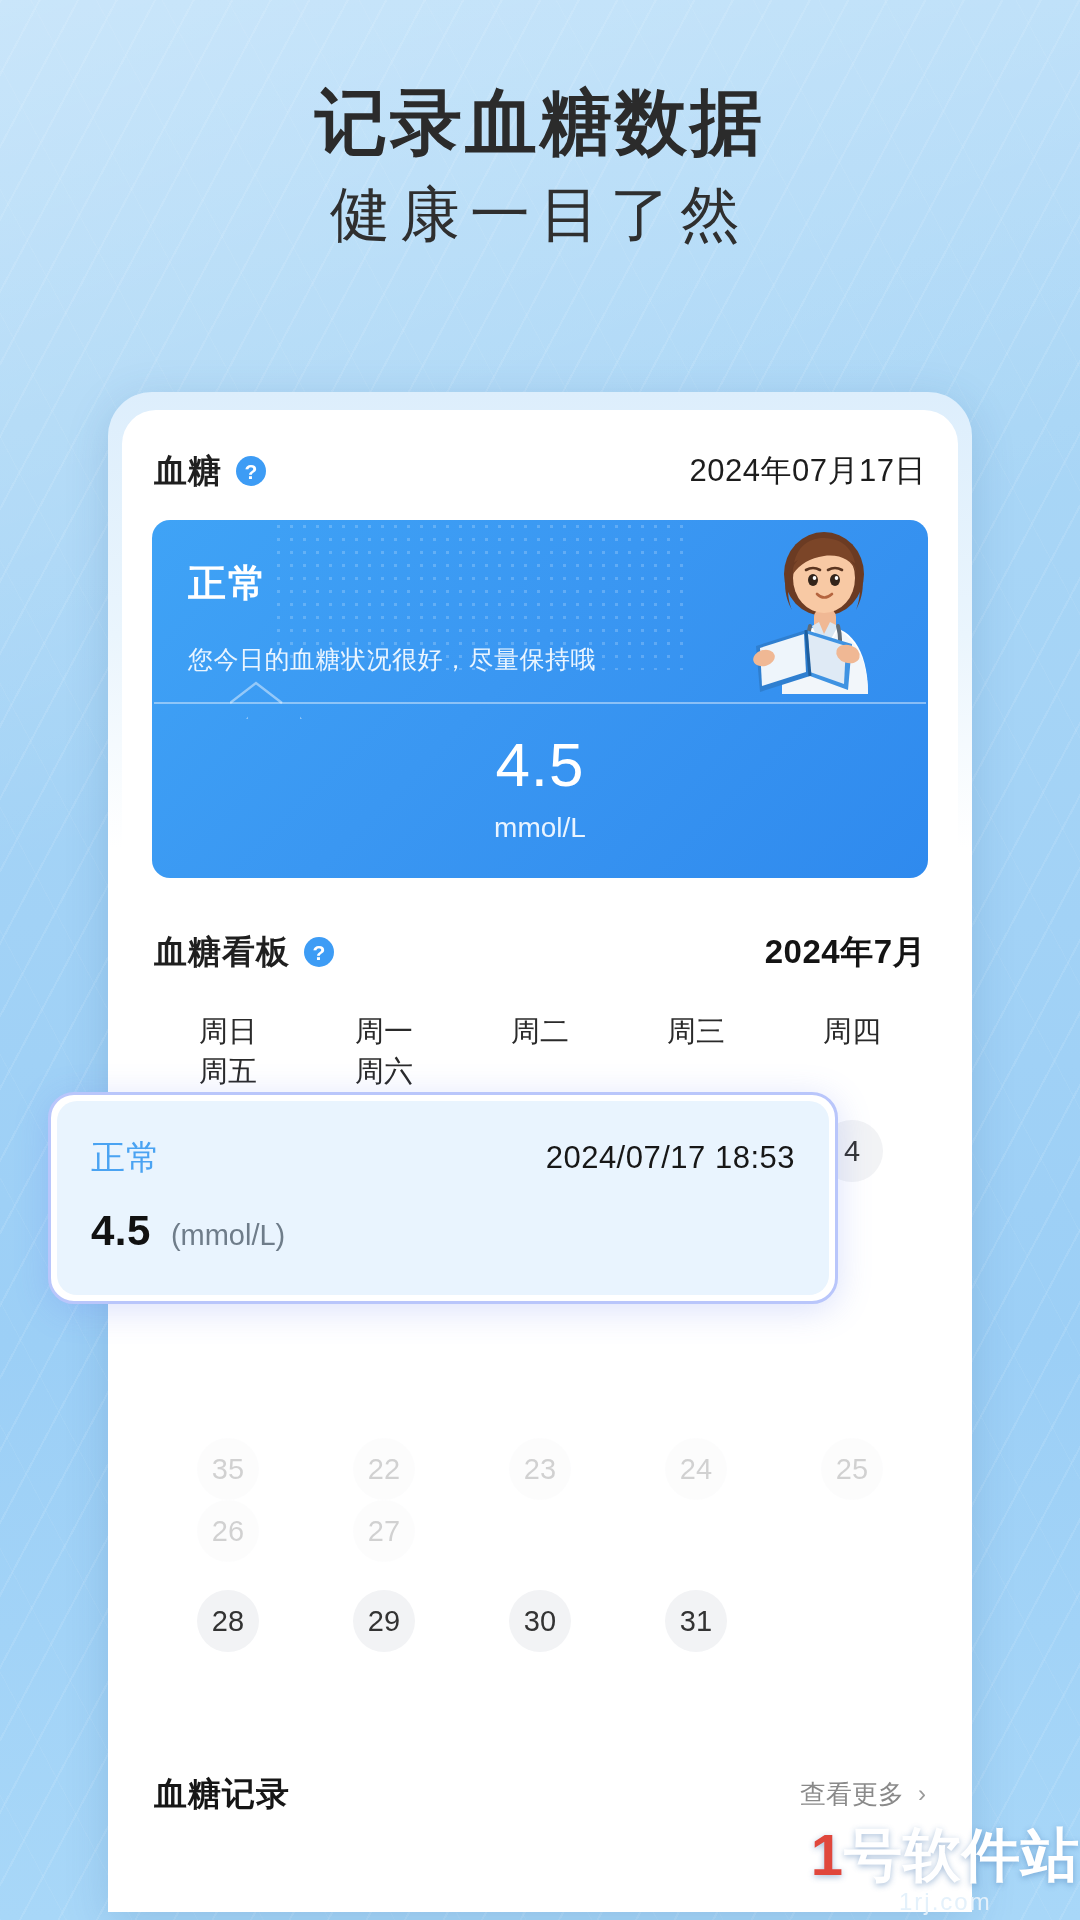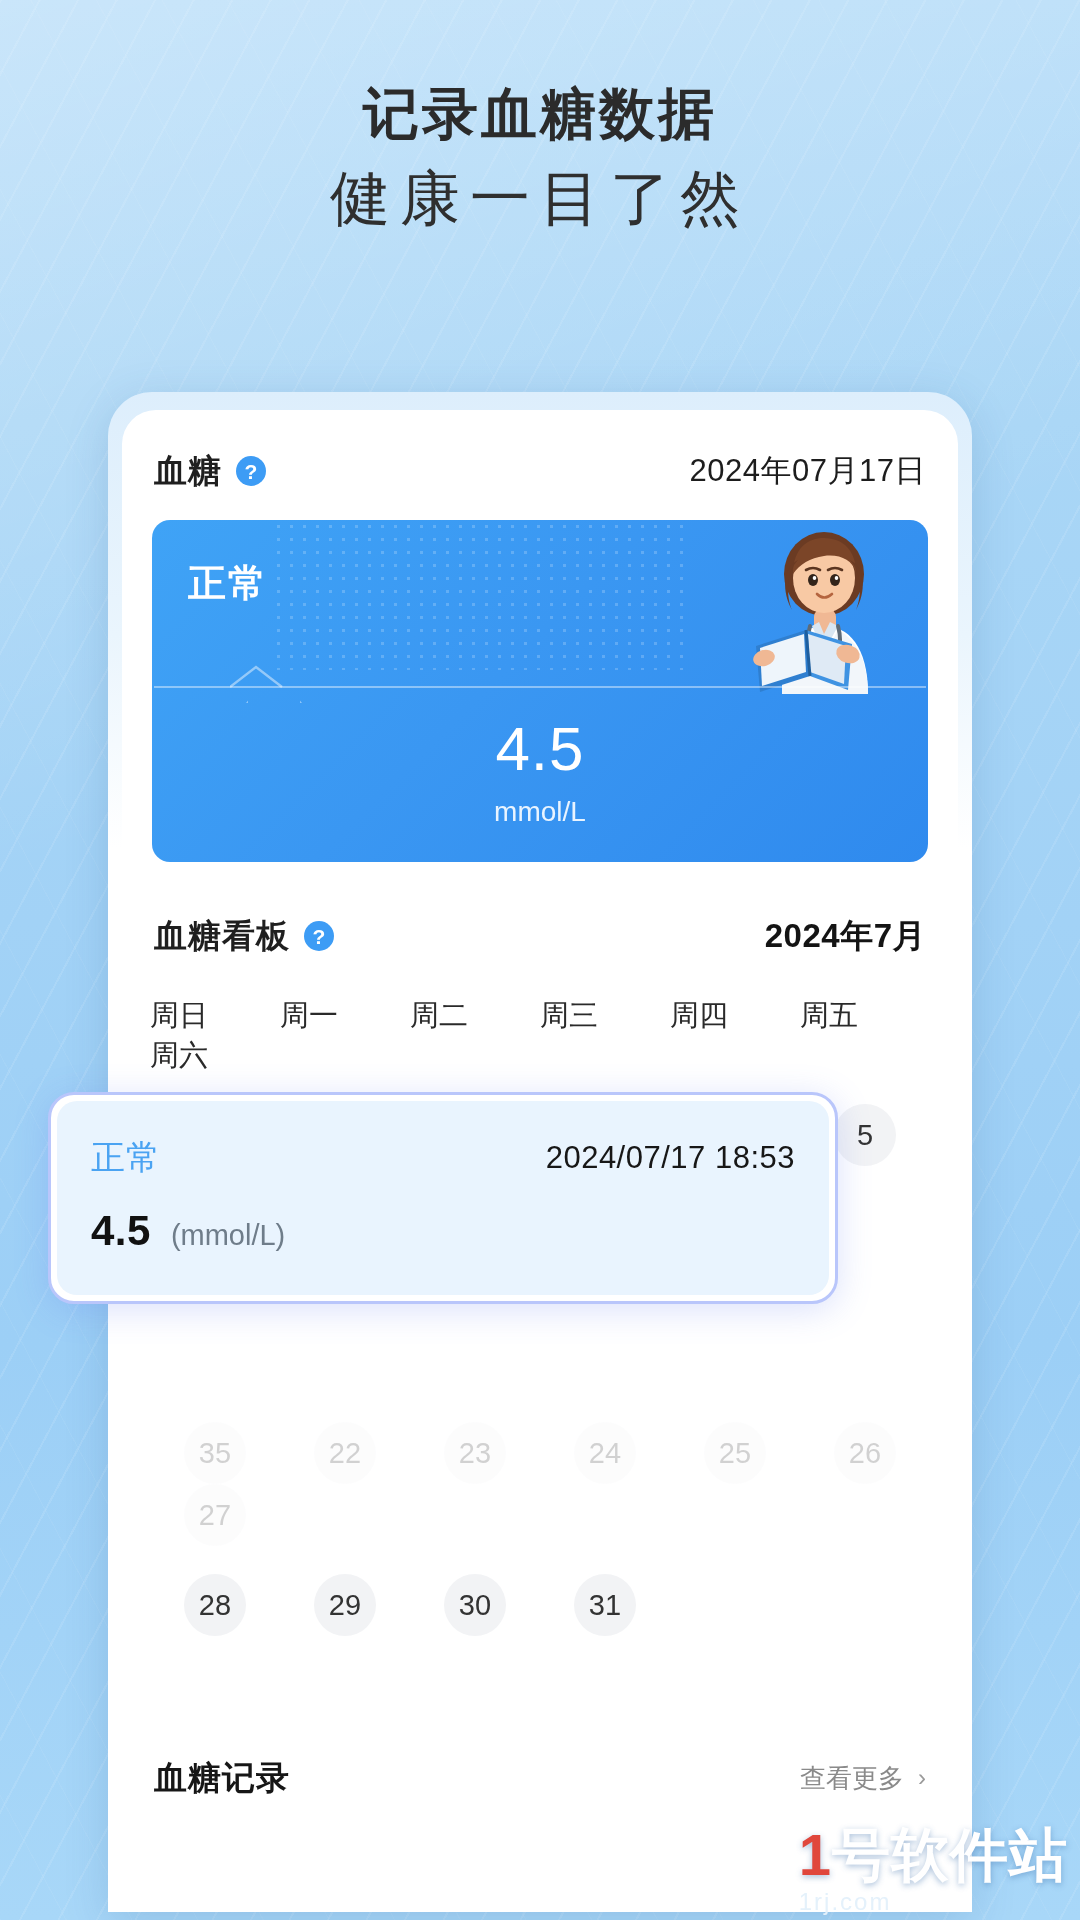--- a/index.html
+++ b/index.html
@@ -22,21 +22,21 @@
     content:""; position:absolute; inset:0;
     background:
       repeating-linear-gradient(118deg, rgba(255,255,255,.10) 0 2px, rgba(255,255,255,0) 2px 34px),
       repeating-linear-gradient(62deg, rgba(255,255,255,.055) 0 1px, rgba(255,255,255,0) 1px 58px);
   }
 
   
   #hero { position:absolute; top:0; left:0; width:1080px; text-align:center; }
   #title {
     margin-top:86px;
-    font-size:56px; font-weight:700; letter-spacing:3px;
+    font-size:72px; font-weight:700; letter-spacing:3px;
     color:#2b2b2b; line-height:1;
   }
   #subtitle {
     margin-top:27px;
     font-size:60px; font-weight:400; letter-spacing:10px;
     color:#2f2f2f; line-height:1;
   }
 
   
   #phone {
@@ -116,22 +116,22 @@
 
   
   #doctor { position:absolute; right:18px; top:6px; width:190px; height:168px; }
 
   
   #board-head { height:96px; margin-top:26px; }
   #board-month { font-size:33px; font-weight:700; color:#141414; letter-spacing:.5px; }
 
   
   #weekdays, .week-row {
-    display:grid; grid-template-columns:repeat(6,1fr);
-    padding:0 28px; 
+    display:grid; grid-template-columns:repeat(5,1fr);
+    padding:0 28px; text-align:center;
   }
   #weekdays { margin-top:12px; }
   .wd { font-size:29px; color:#2a2a2a; }
   .week-row { margin-top:28px; }
   .daycell { display:flex; align-items:center; justify-content:center; }
   .day {
     width:62px;height:62px;border-radius:50%;
     background:#f2f3f5; color:#333;
     font-size:29px;
     display:flex;align-items:center;justify-content:center;
@@ -163,22 +163,22 @@
   }
   #float-row1 { display:flex; align-items:center; justify-content:space-between; }
   #float-status { font-size:34px; color:#4aa3f2; letter-spacing:1px; }
   #float-time { font-size:31px; color:#171717; letter-spacing:.5px; }
   #float-row2 { margin-top:26px; display:flex; align-items:baseline; gap:20px; }
   #float-value { font-size:42px; font-weight:700; color:#111; letter-spacing:.5px; }
   #float-unit { font-size:29px; color:#6f7d8a; }
 
   
   #watermark {
-    position:absolute; right:12px; bottom:6px;
-    text-align:left; line-height:1;
+    position:absolute; right:0; bottom:6px;
+    text-align:center; line-height:1;
   }
   #wm-main { font-size:58px; font-weight:700; color:#ffffff; letter-spacing:1px;
              text-shadow:0 2px 6px rgba(60,110,170,.45); }
   #wm-main .red { color:#e0473c; }
   #wm-sub { margin-top:6px; font-size:24px; color:#e4f1fb; letter-spacing:2px; }
 </style>
 </head>
 <body>
 
 <div id="bg"></div>
@@ -238,20 +238,21 @@
         <path d="M40 122 L84 108 L86 146 L42 160 Z" fill="#eef5fb"></path>
         <path d="M88 108 L126 120 L124 158 L90 146 Z" fill="#dfeaf5"></path>
         <path d="M86 104 L90 150" stroke="#1f5f9e" stroke-width="3"></path>
 
         <ellipse cx="128" cy="128" rx="12" ry="9" fill="#f0b894" transform="rotate(18 128 128)"></ellipse>
         <ellipse cx="44" cy="132" rx="11" ry="8" fill="#f0b894" transform="rotate(-16 44 132)"></ellipse>
       </svg>
 
       <div id="status-top">
         <div id="status-label">正常</div>
+        <div id="status-desc">您今日的血糖状况很好，尽量保持哦</div>
       </div>
 
       <div id="divider">
         <div id="notch">
           <svg width="68" height="24" viewBox="0 0 68 24">
             <path d="M0 23 L26 3 L52 23" stroke="rgba(255,255,255,.45)" stroke-width="2.4" fill="none"></path>
           </svg>
         </div>
       </div>
 

